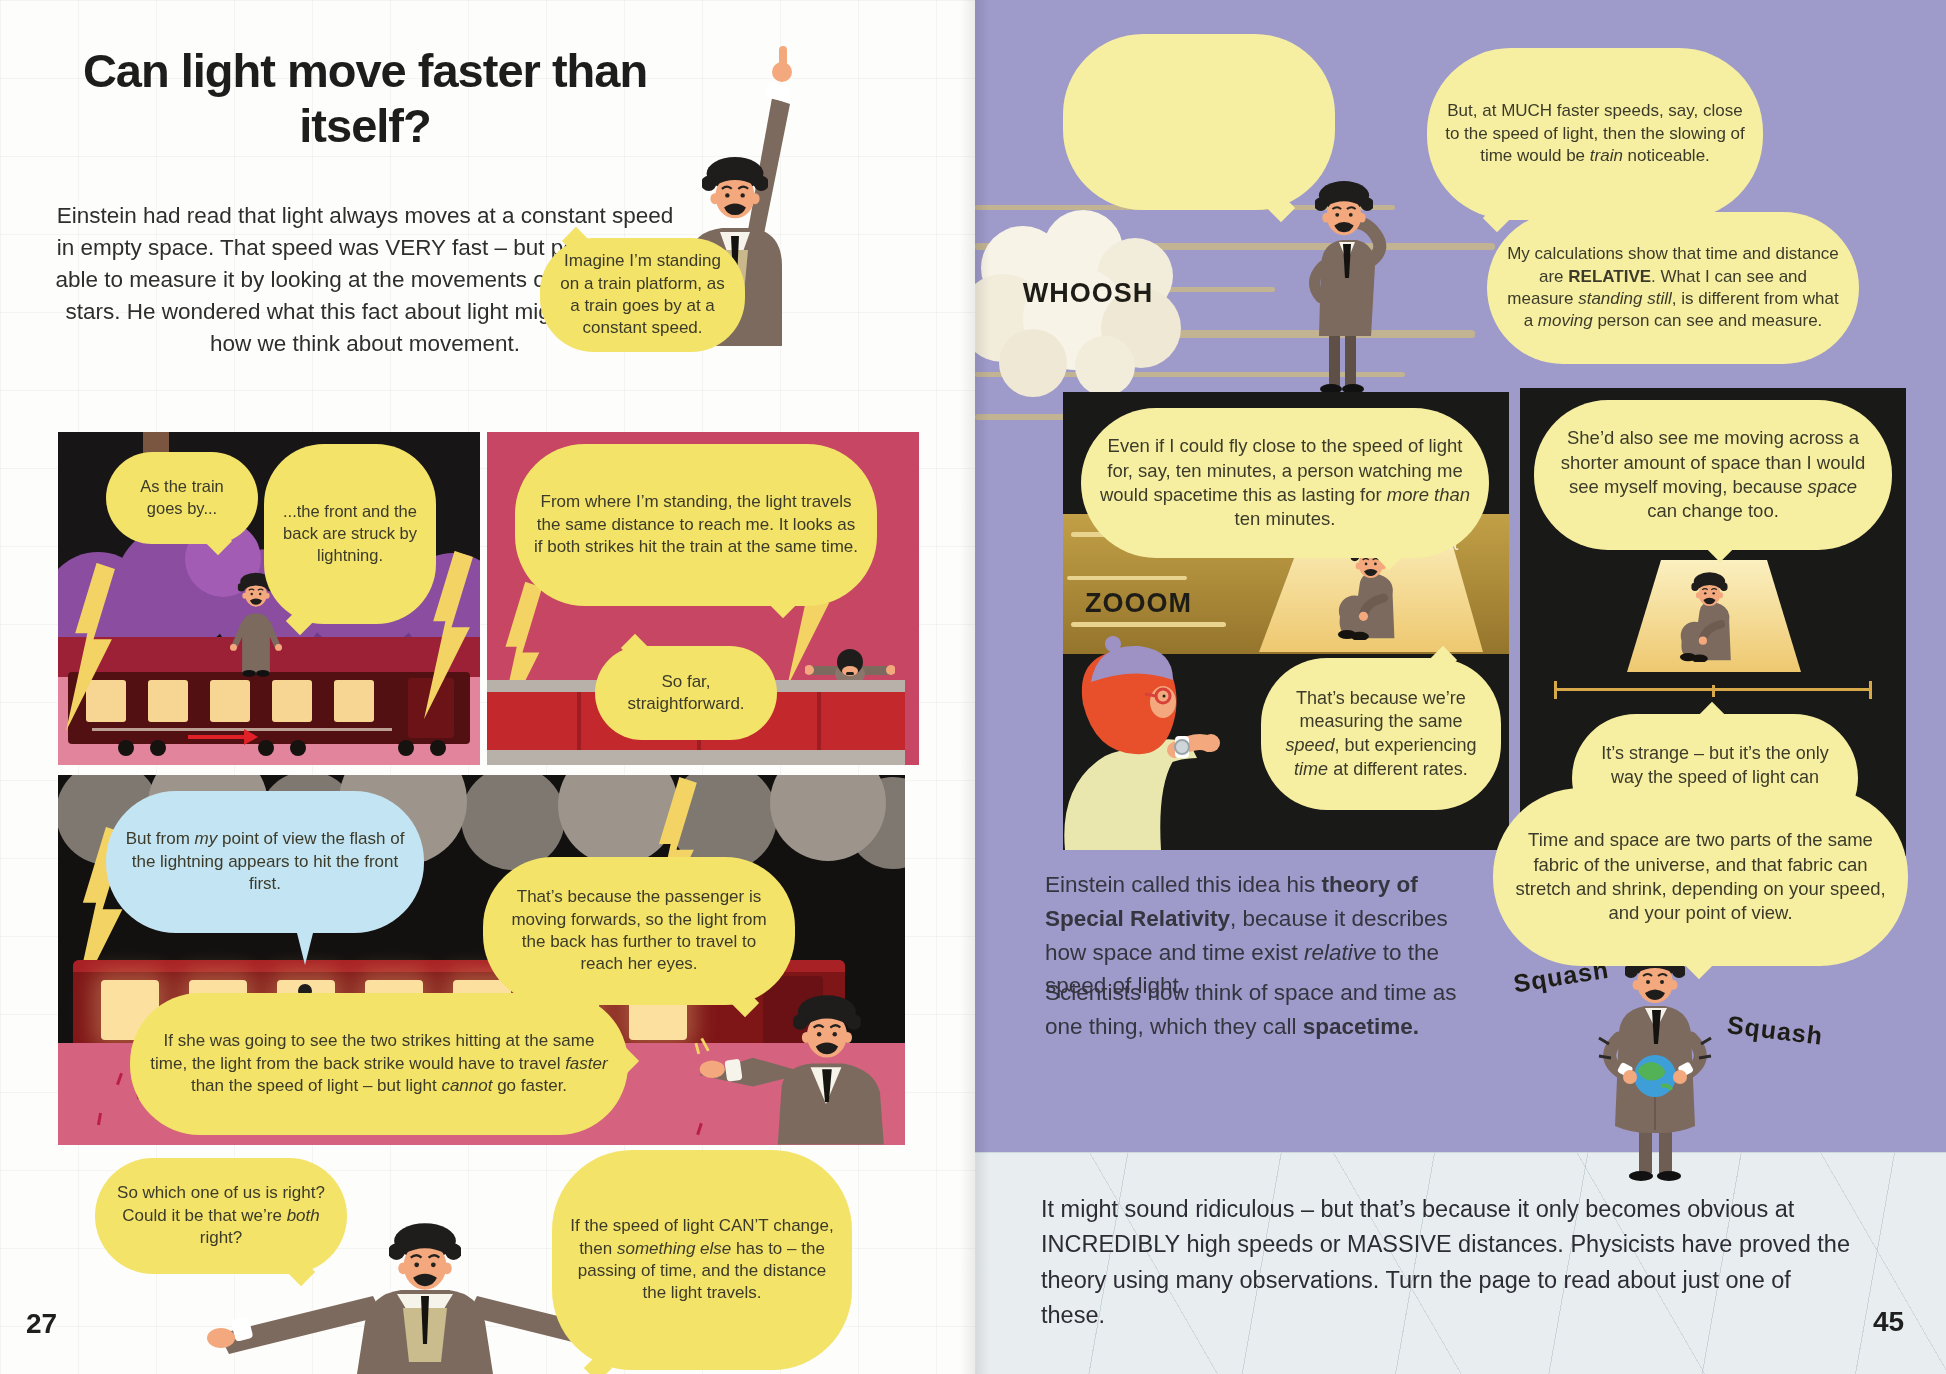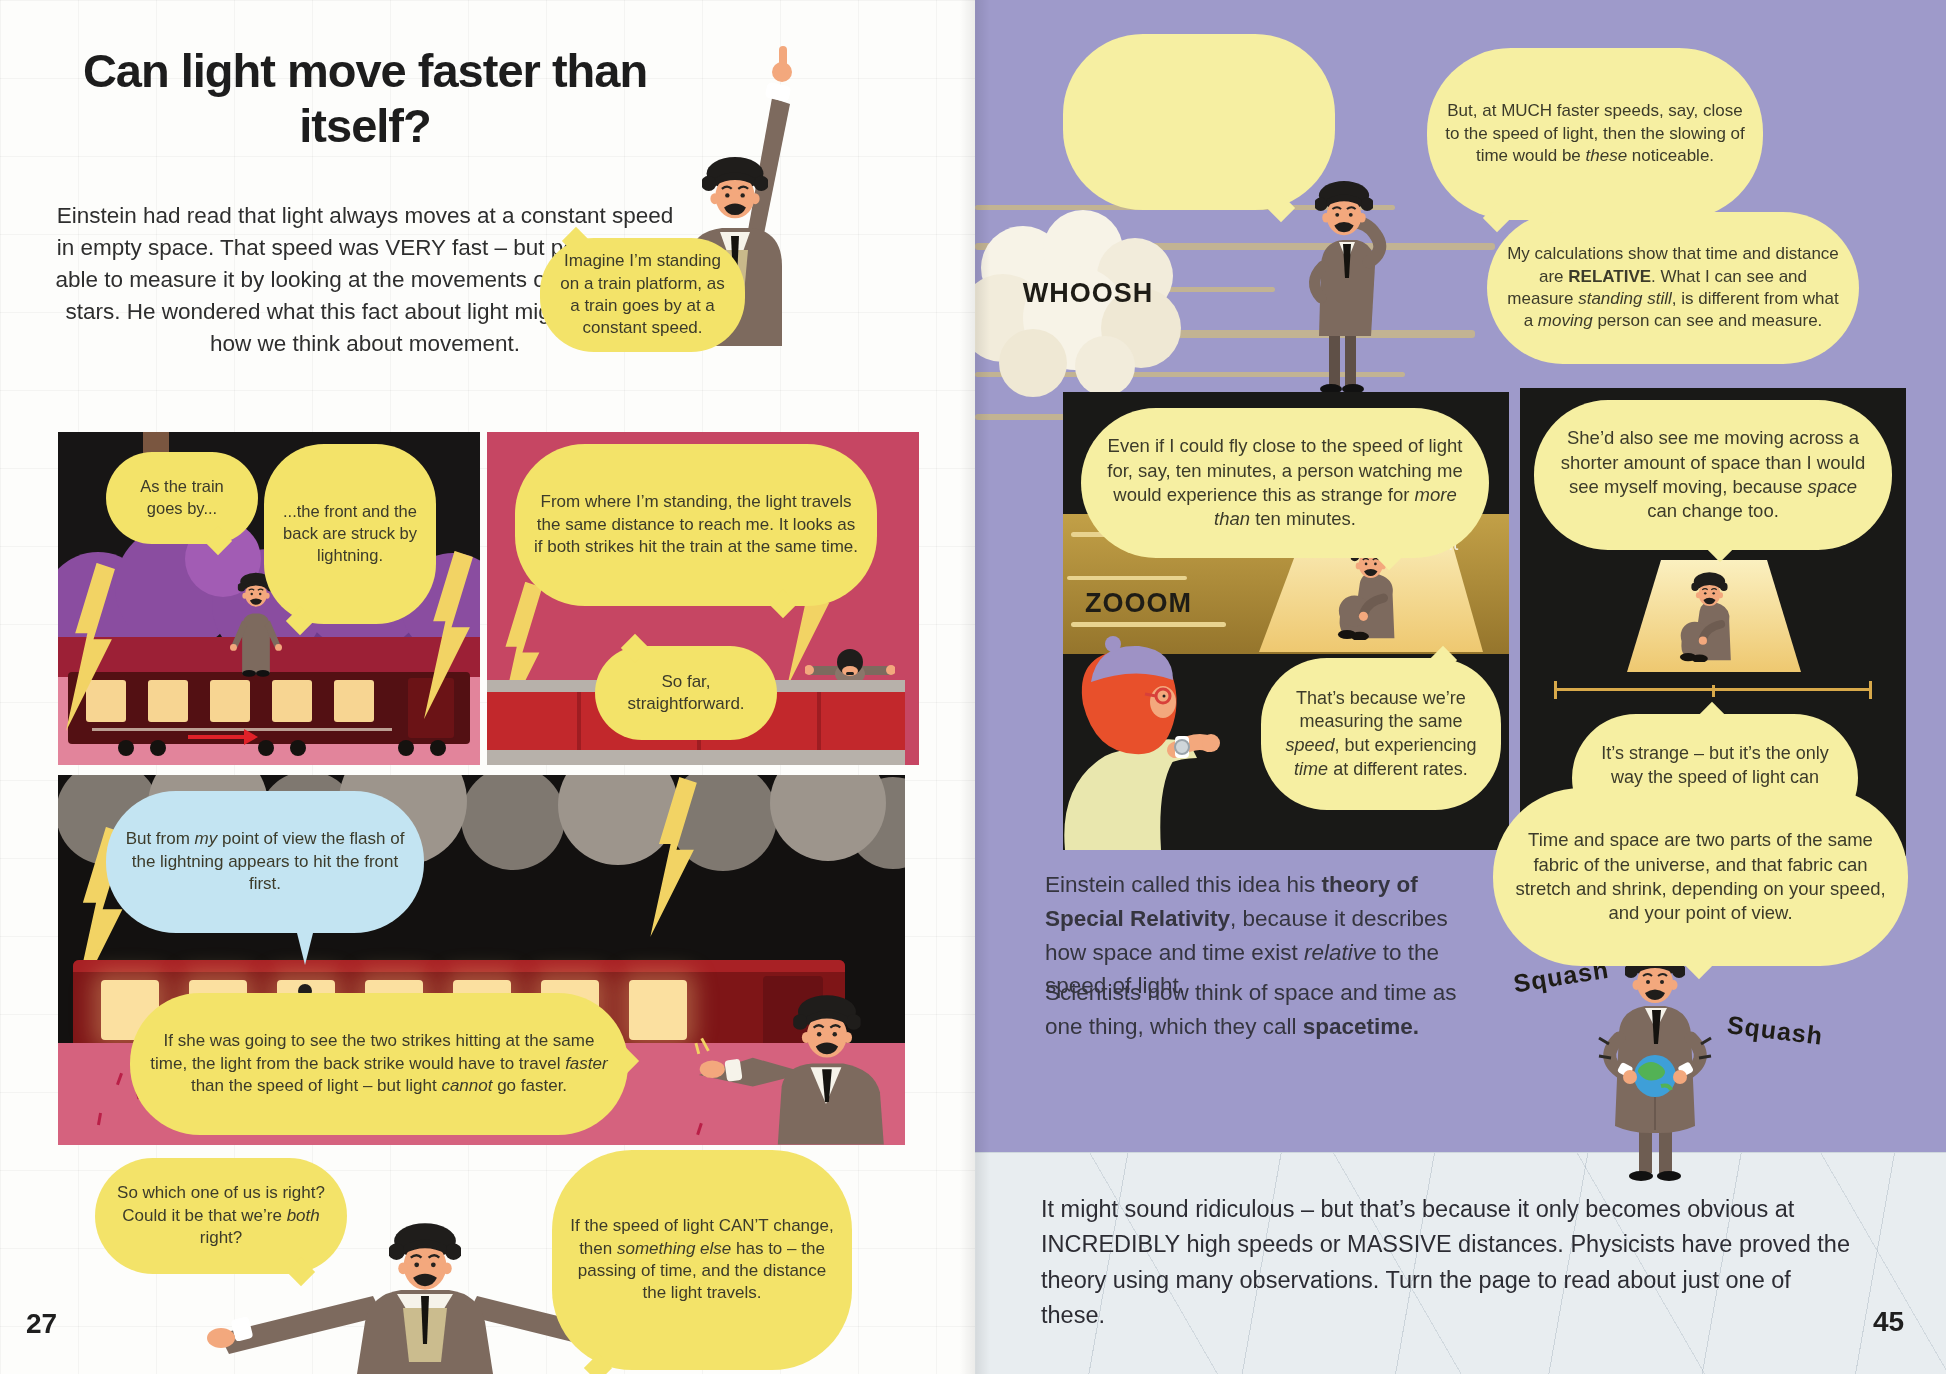--- a/index.html
+++ b/index.html
@@ -235,20 +235,24 @@
         <path d="M6 76 l-3 -11 M16 73 l-7 -13" stroke="#f2d364" stroke-width="3"></path>
         <path d="M88 170 L92 110 Q96 88 124 86 L156 86 Q188 92 194 116 L198 170 Z" fill="#7d6a5e"></path>
         <polygon points="122,90 154,90 138,128" fill="#f6f3ea"></polygon>
         <polygon points="134,92 144,92 141,126 137,126" fill="#15130f"></polygon>
         <use href="#eh" x="104" y="14" width="70" height="74"></use>
       </svg>
       <div class="bubble blue" style="left:48px;top:16px;width:318px;height:142px;border-radius:70px;">
         <span class="spikeB" style="left:190px;bottom:-32px;"></span>
         <span><span>But from </span><span class="i">my</span><span> point of view the flash of the lightning appears to hit the front first.</span></span>
       </div>
+      <div class="bubble" style="left:425px;top:82px;width:312px;height:148px;border-radius:70px;">
+        <span class="tail" style="right:40px;bottom:-8px;"></span>
+        <span>That’s because the passenger is moving forwards, so the light from the back has further to travel to reach her eyes.</span>
+      </div>
       <div class="bubble" style="left:72px;top:218px;width:498px;height:142px;border-radius:70px;">
         <span class="tail" style="right:-7px;top:58px;"></span>
         <span><span>If she was going to see the two strikes hitting at the same time, the light from the back strike would have to travel </span><span class="i">faster</span><span> than the speed of light – but light </span><span class="i">cannot</span><span> go faster.</span></span>
       </div>
     </div>
 
     <div class="bubble" style="left:95px;top:1158px;width:252px;height:116px;border-radius:64px;">
       <span class="tail" style="right:36px;bottom:-8px;"></span>
       <span><span>So which one of us is right? Could it be that we’re </span><span class="i">both</span><span> right?</span></span>
     </div>
@@ -306,21 +310,21 @@
       <polygon points="66,64 82,64 74,84" fill="#f6f3ea"></polygon>
       <polygon points="70,66 78,66 76,100 72,100" fill="#15130f"></polygon>
       <use href="#eh" x="42" y="2" width="58" height="62"></use>
     </svg>
 
     <div class="bubble pale" style="left:88px;top:34px;width:272px;height:176px;border-radius:80px;">
       <span class="tail" style="right:44px;bottom:-8px;"></span>
     </div>
     <div class="bubble pale" style="left:452px;top:48px;width:336px;height:172px;border-radius:84px;">
       <span class="tail" style="left:60px;bottom:-8px;"></span>
-      <span><span>But, at MUCH faster speeds, say, close to the speed of light, then the slowing of time would be </span><span class="i">these</span><span> noticeable.</span></span>
+      <span><span>But, at MUCH faster speeds, say, close to the speed of light, then the slowing of time would be </span><span class="i">train</span><span> noticeable.</span></span>
     </div>
     <div class="bubble pale" style="left:512px;top:212px;width:372px;height:152px;border-radius:76px;">
       <span class="tail" style="left:40px;top:-8px;"></span>
       <span><span>My calculations show that time and distance are </span><span class="b">RELATIVE</span><span>. What I can see and measure </span><span class="i">standing still</span><span>, is different from what a </span><span class="i">moving</span><span> person can see and measure.</span></span>
     </div>
 
     <div class="panel" style="left:88px;top:392px;width:446px;height:458px;background:#191917;">
       <div class="abs" style="left:0;top:122px;width:446px;height:140px;background:linear-gradient(180deg,#c2a047,#95752c);">
         <span class="dash" style="left:8px;top:18px;width:150px;height:5px;"></span>
         <span class="dash" style="left:4px;top:62px;width:120px;height:4px;"></span>
@@ -350,21 +354,21 @@
         <path d="M26 70 Q18 22 64 16 Q104 10 116 44 Q124 70 114 96 Q104 122 78 120 Q38 118 26 70 Z" fill="#e8502b"></path>
         <path d="M34 48 Q40 10 82 12 Q116 16 116 46 Q78 32 34 48 Z" fill="#9e92c5"></path>
         <circle cx="56" cy="10" r="8" fill="#9e92c5"></circle>
         <ellipse cx="106" cy="68" rx="13" ry="16" fill="#f3a87d"></ellipse>
         <circle cx="106" cy="62" r="7" fill="none" stroke="#d8403a" stroke-width="3"></circle>
         <line x1="99" y1="62" x2="88" y2="60" stroke="#d8403a" stroke-width="3"></line>
         <circle cx="107" cy="62" r="1.5" fill="#222"></circle>
       </svg>
       <div class="bubble pale" style="left:18px;top:16px;width:408px;height:150px;font-size:18.5px;border-radius:76px;">
         <span class="tail" style="right:90px;bottom:-8px;"></span>
-        <span><span>Even if I could fly close to the speed of light for, say, ten minutes, a person watching me would experience this as strange for </span><span class="i">more than</span><span> ten minutes.</span></span>
+        <span><span>Even if I could fly close to the speed of light for, say, ten minutes, a person watching me would spacetime this as lasting for </span><span class="i">more than</span><span> ten minutes.</span></span>
       </div>
       <div class="bubble pale" style="left:198px;top:266px;width:240px;height:152px;font-size:18px;border-radius:66px;">
         <span class="tail" style="right:48px;top:-8px;"></span>
         <span><span>That’s because we’re measuring the same </span><span class="i">speed</span><span>, but experiencing </span><span class="i">time</span><span> at different rates.</span></span>
       </div>
     </div>
 
     <div class="panel" style="left:545px;top:388px;width:386px;height:468px;background:#191917;">
       <svg class="abs" style="left:95px;top:168px;" width="200" height="120" viewBox="0 0 200 120">
         <defs>

